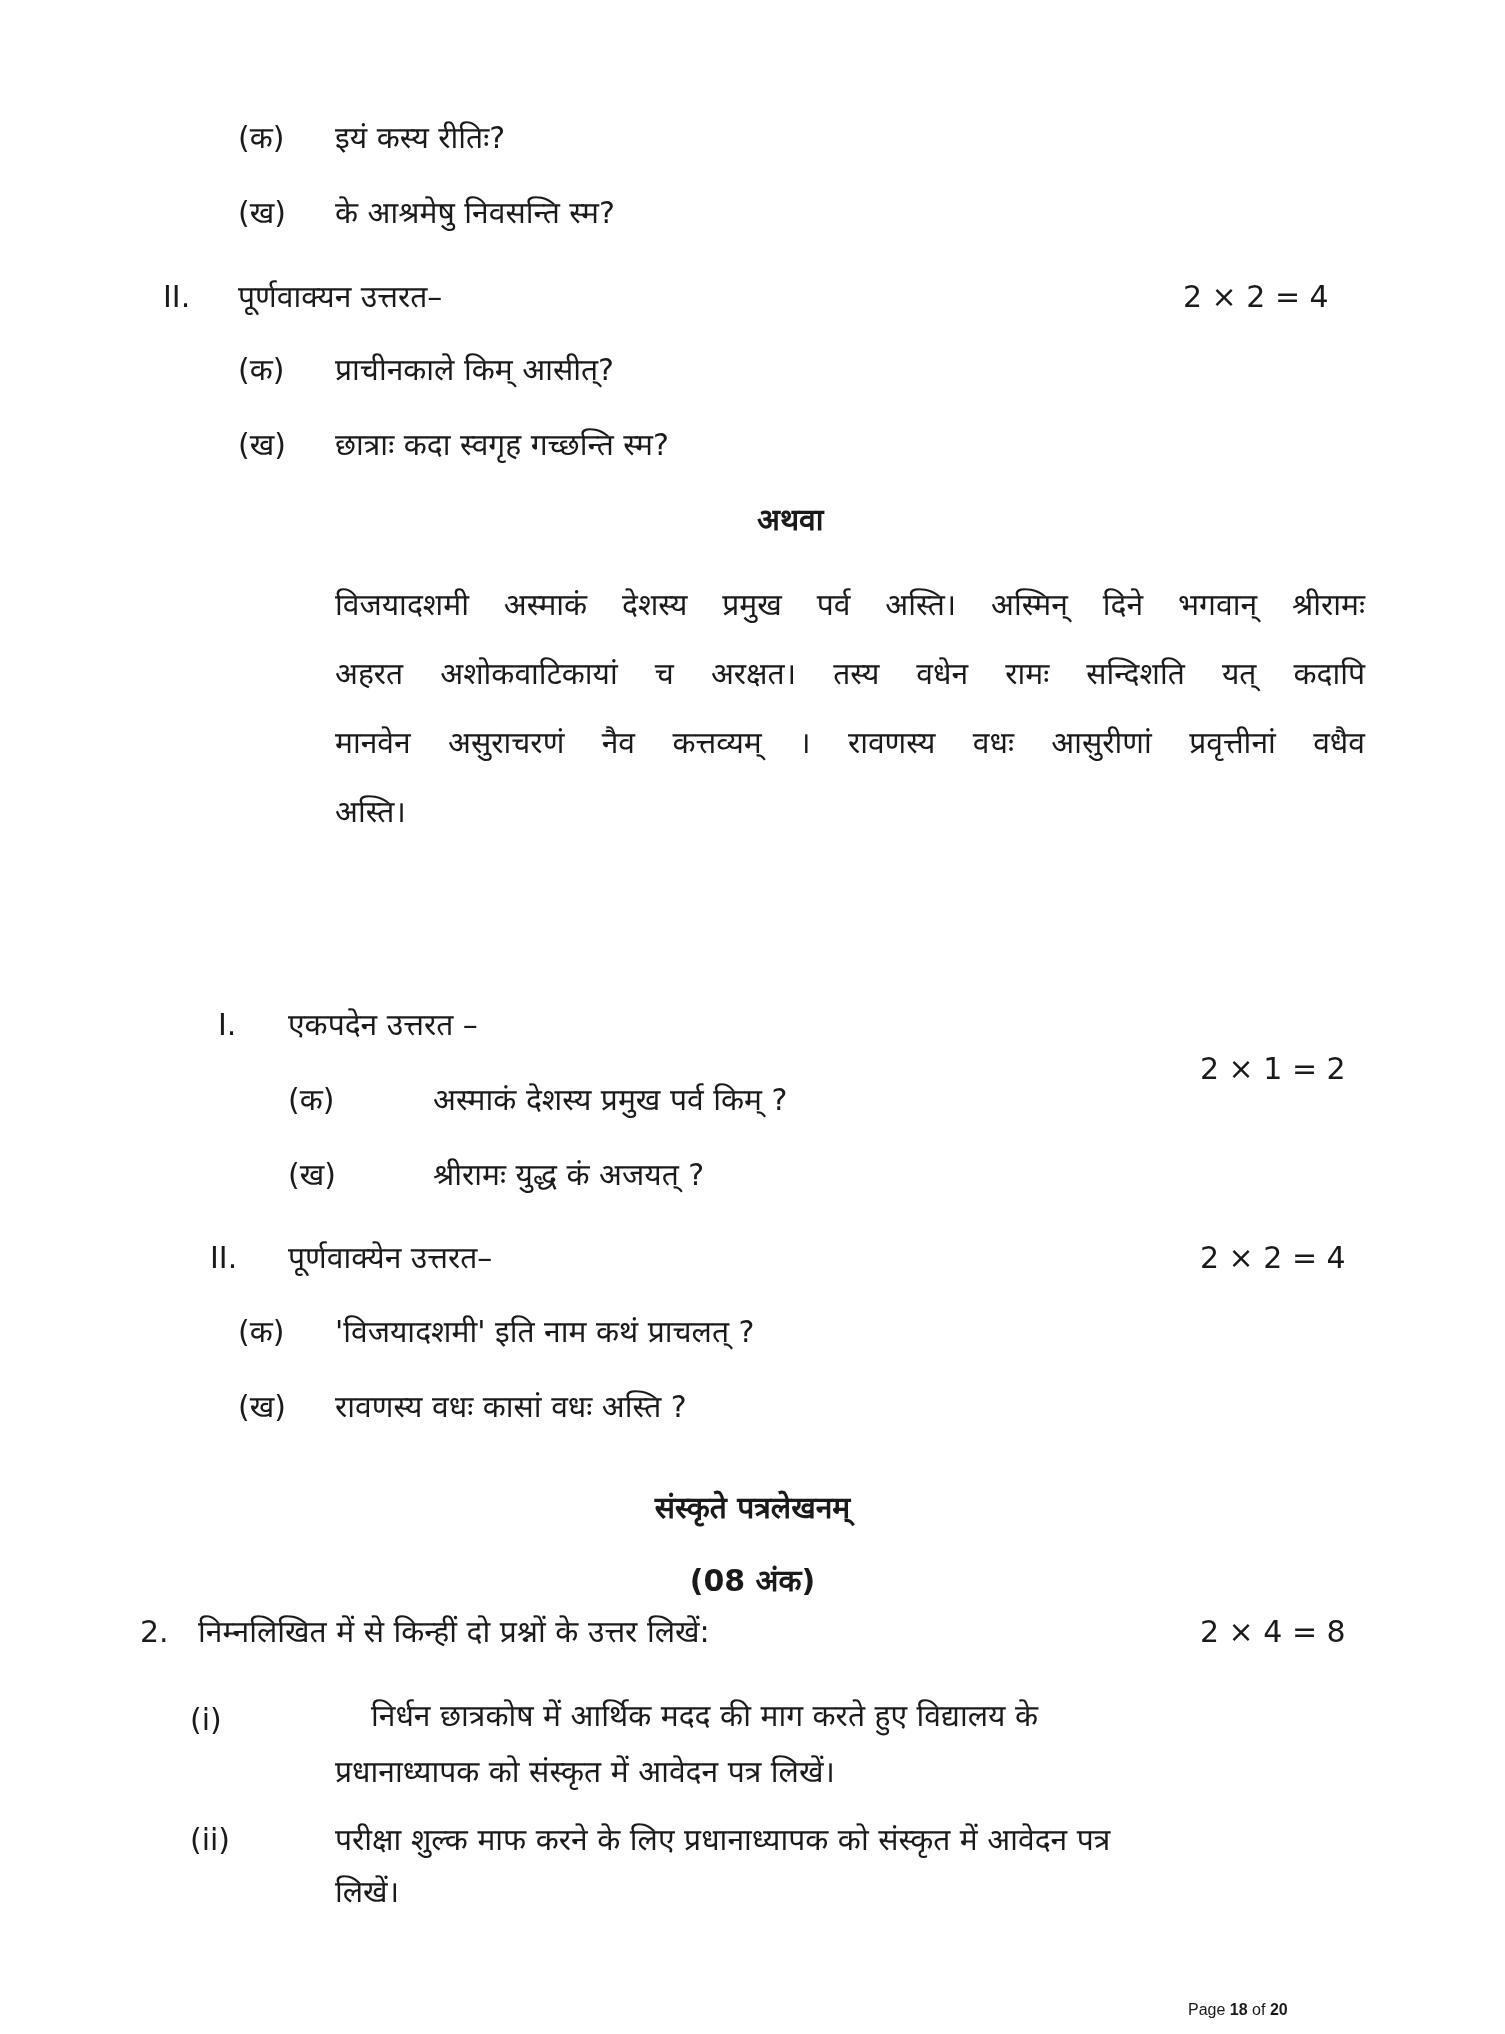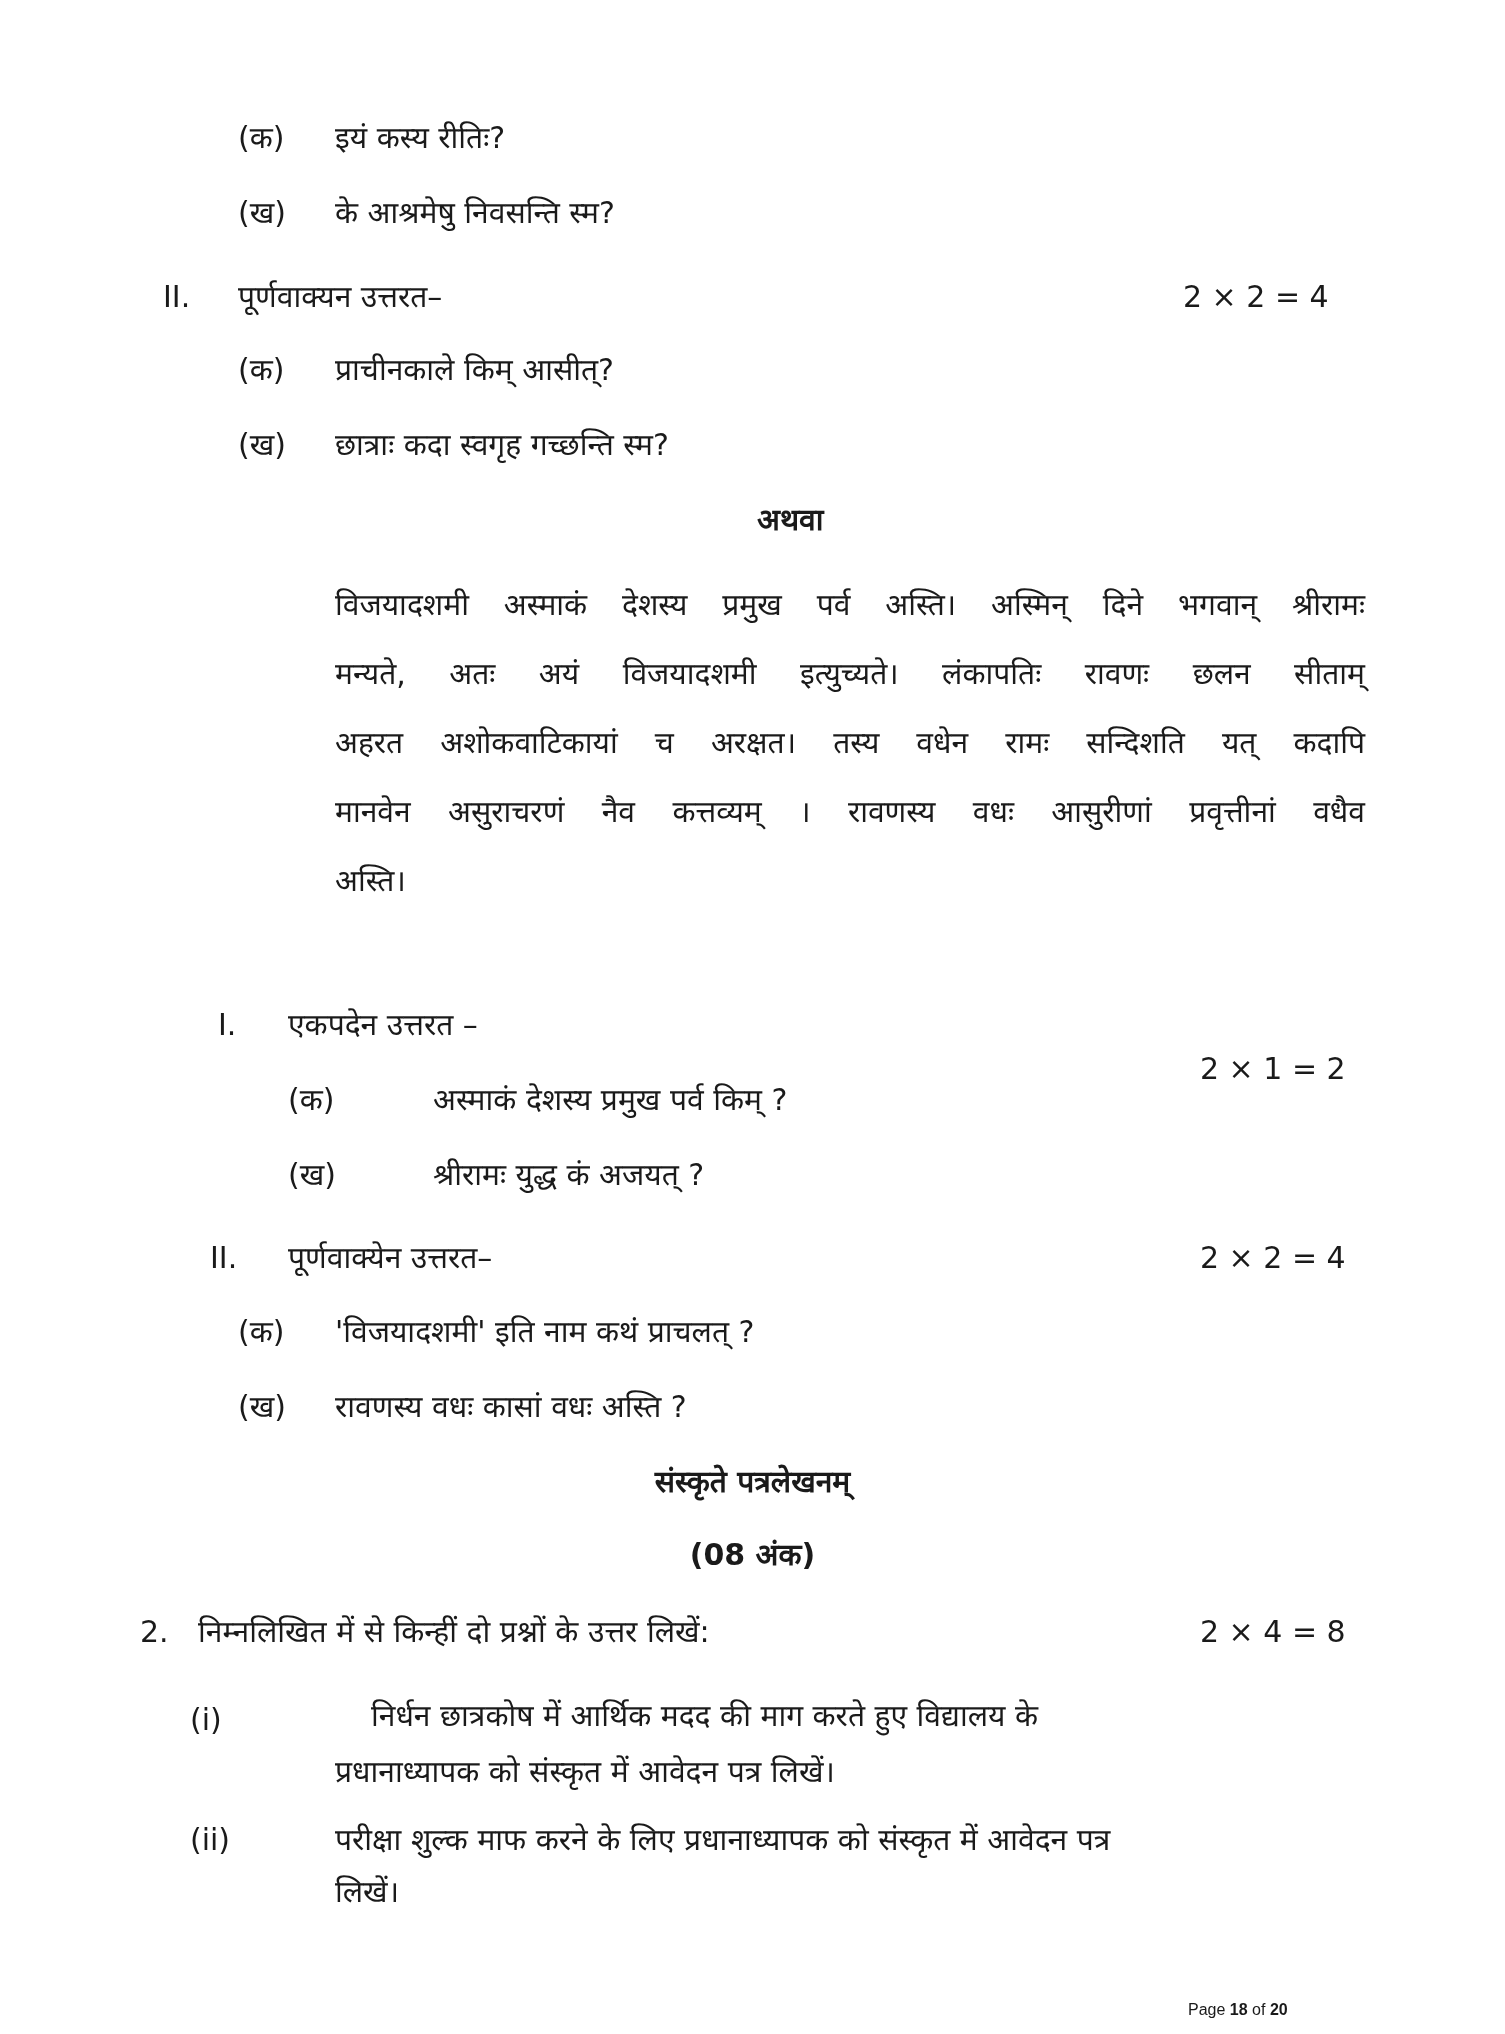--- a/index.html
+++ b/index.html
@@ -1,20 +1,20 @@
 <!DOCTYPE html>
 <html><head>
 <meta charset="utf-8">
 <style>
   html, body { margin: 0; padding: 0; background: #ffffff; }
   body { width: 1505px; height: 2034px; position: relative; overflow: hidden;
          font-family: "DejaVu Sans", "Liberation Sans", sans-serif; color: #1a1a1a; }
   .ln { position: absolute; font-size: 30px; line-height: 40px; white-space: nowrap; }
   .bold { font-weight: bold; }
-  .center { left: 0; width: 1505px; text-align: center; }
+  .center { left: 0; width: 1505px; text-align: center; margin-top: 26px; }
   .para { position: absolute; left: 335px; width: 1030px; font-size: 30px; line-height: 69px;
           text-align: justify; text-align-last: left; }
   .para span { display: block; text-align: justify; text-align-last: justify; white-space: nowrap; }
   .para span.last { text-align-last: left; }
   .marks { position: absolute; font-size: 30px; line-height: 40px; white-space: nowrap; }
   .footer { position: absolute; left: 1188px; top: 1995px; font-family: "Liberation Sans", sans-serif;
             font-size: 16px; line-height: 30px; }
 </style>
 </head>
 <body>
@@ -31,21 +31,20 @@
   <div class="marks" style="left:1183px; top:277px;">2 × 2 = 4</div>
   <div class="ln" style="left:238px; top:350px;">(क)</div>
   <div class="ln" style="left:335px; top:350px;">प्राचीनकाले किम् आसीत्?</div>
   <div class="ln" style="left:238px; top:425px;">(ख)</div>
   <div class="ln" style="left:335px; top:425px;">छात्राः कदा स्वगृह गच्छन्ति स्म?</div>
 
   <div class="ln bold" style="left:757px; top:500px;">अथवा</div>
 
   <div class="para" style="top:570px;">
     <span>विजयादशमी अस्माकं देशस्य प्रमुख पर्व अस्ति। अस्मिन् दिने भगवान् श्रीरामः</span>
-    <span>मन्यते, अतः अयं विजयादशमी इत्युच्यते। लंकापतिः रावणः छलन सीताम्</span>
     <span>अहरत अशोकवाटिकायां च अरक्षत। तस्य वधेन रामः सन्दिशति यत् कदापि</span>
     <span>मानवेन असुराचरणं नैव कत्तव्यम् । रावणस्य वधः आसुरीणां प्रवृत्तीनां वधैव</span>
     <span class="last">अस्ति।</span>
   </div>
 
   <div class="ln" style="left:218px; top:1005px;">I.</div>
   <div class="ln" style="left:288px; top:1005px;">एकपदेन उत्तरत –</div>
   <div class="marks" style="left:1200px; top:1005px;margin-top:44px;">2 × 1 = 2</div>
   <div class="ln" style="left:288px; top:1080px;">(क)</div>
   <div class="ln" style="left:433px; top:1080px;">अस्माकं देशस्य प्रमुख पर्व किम् ?</div>

